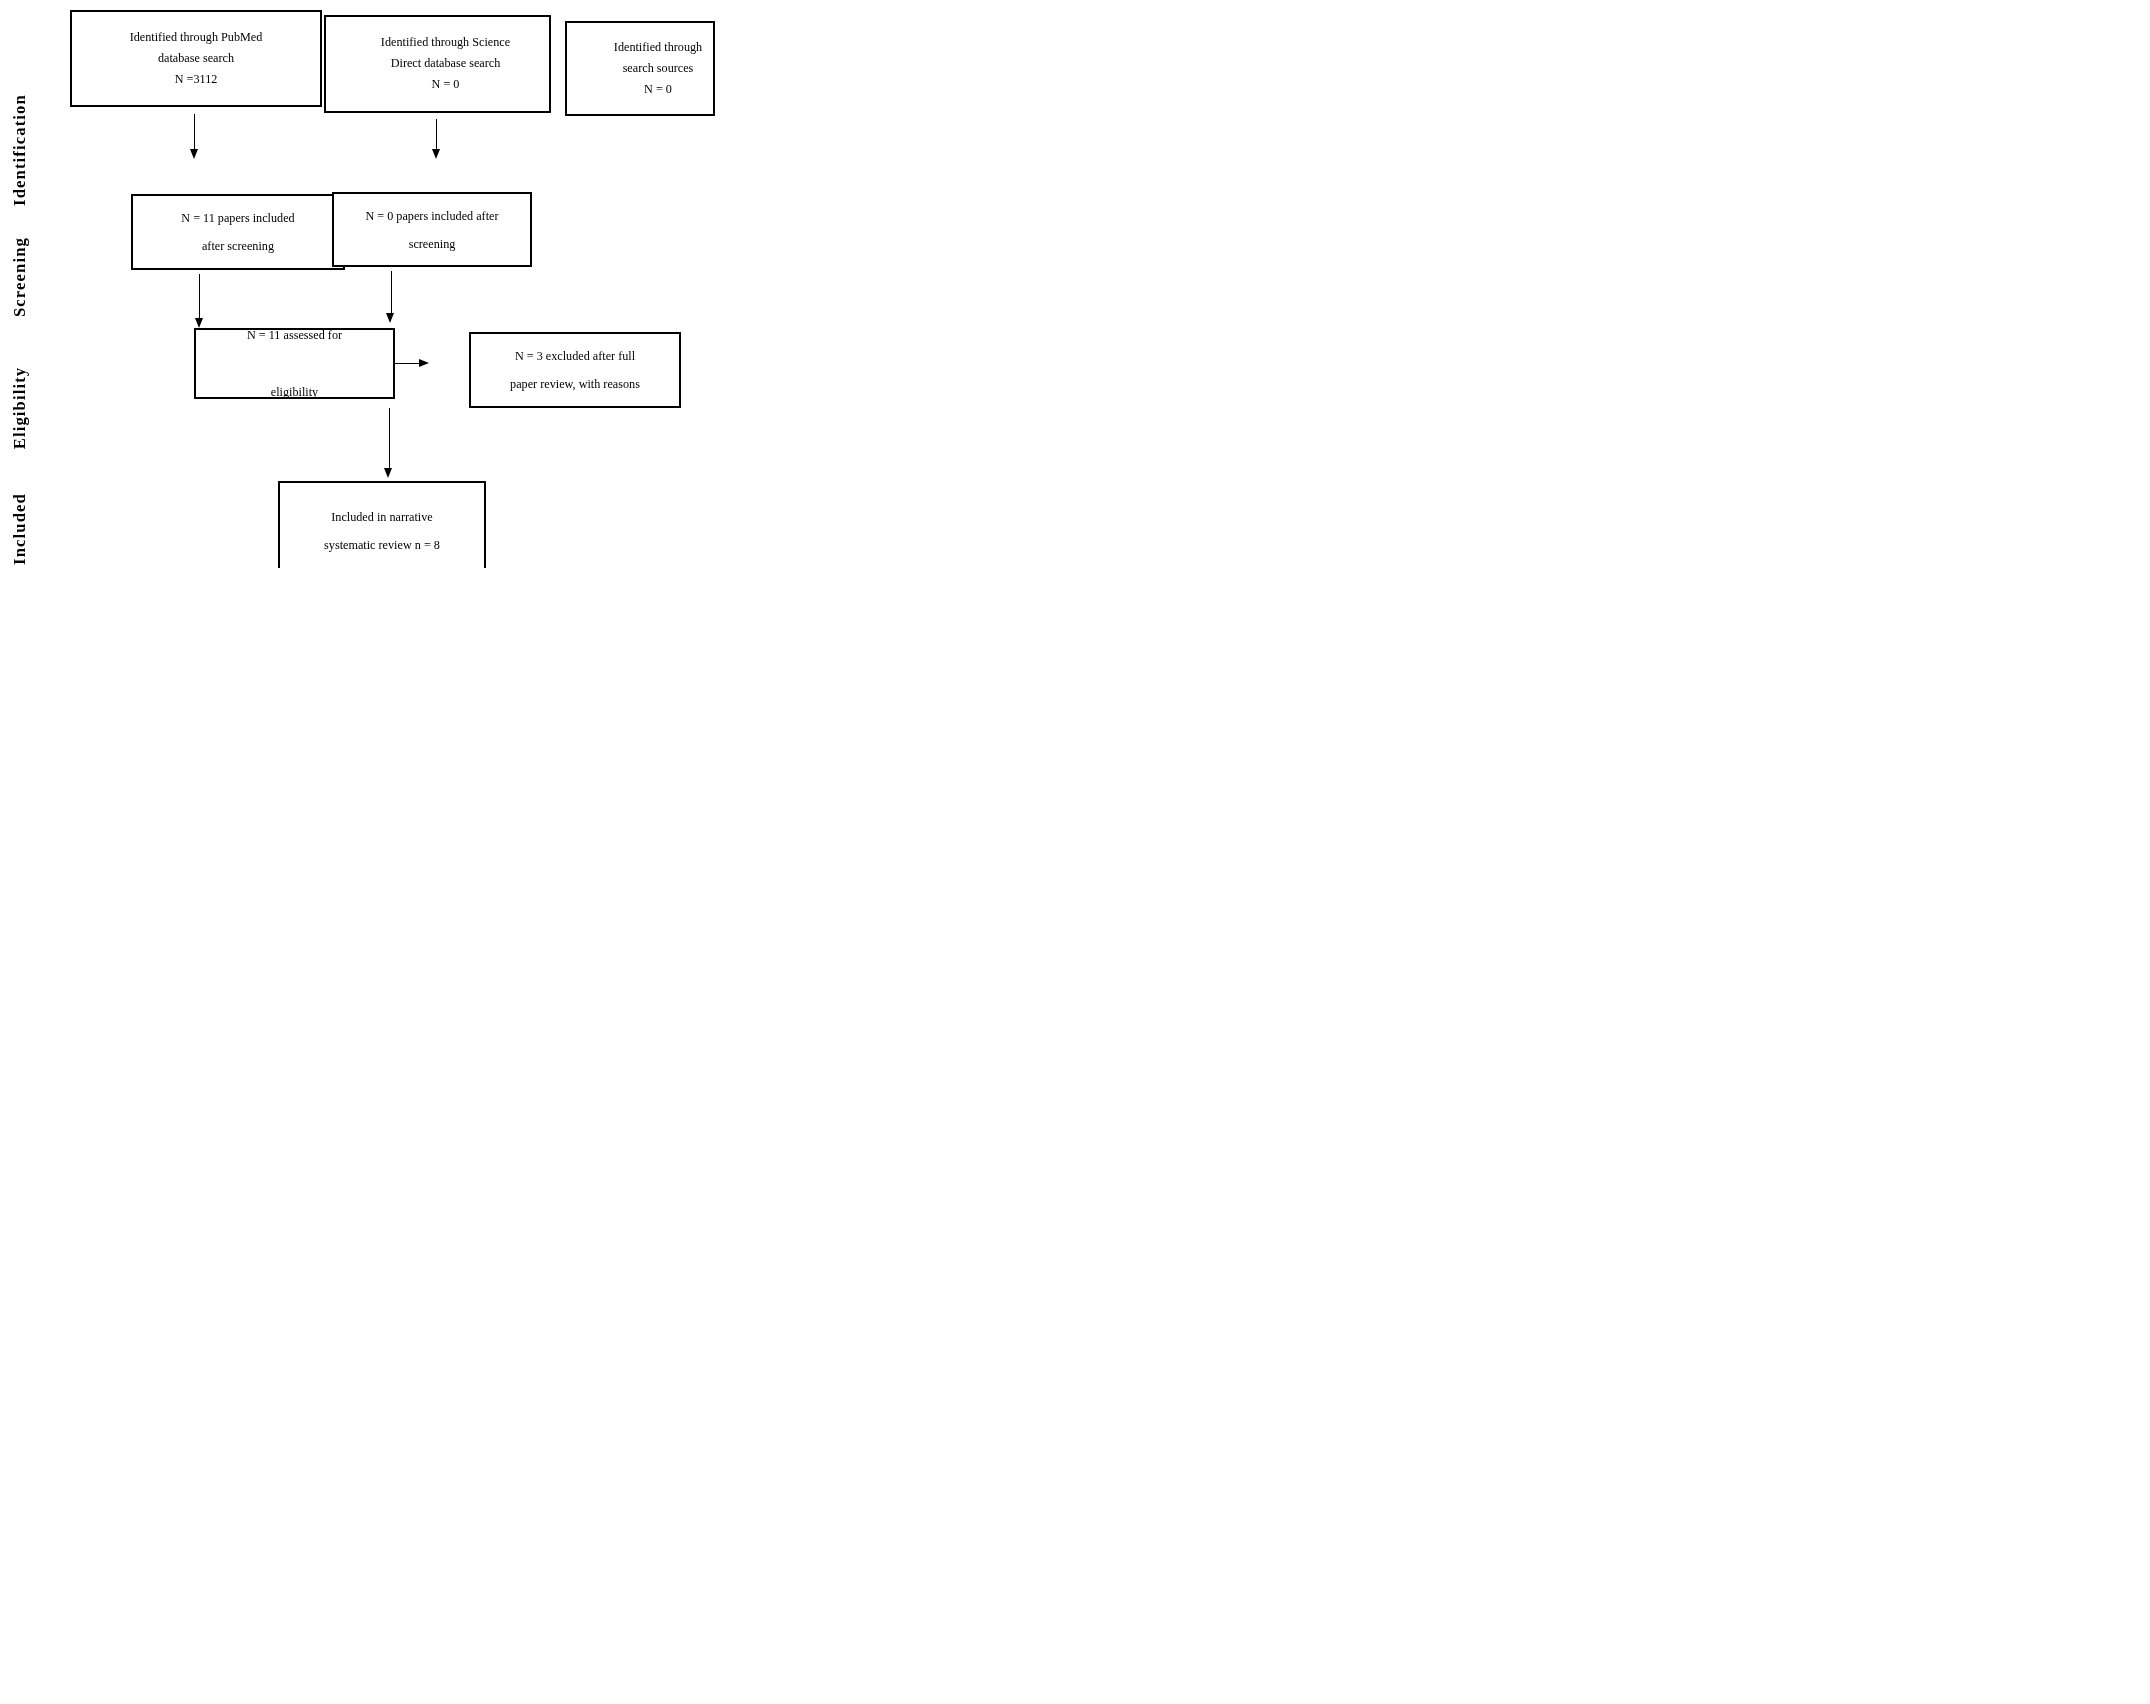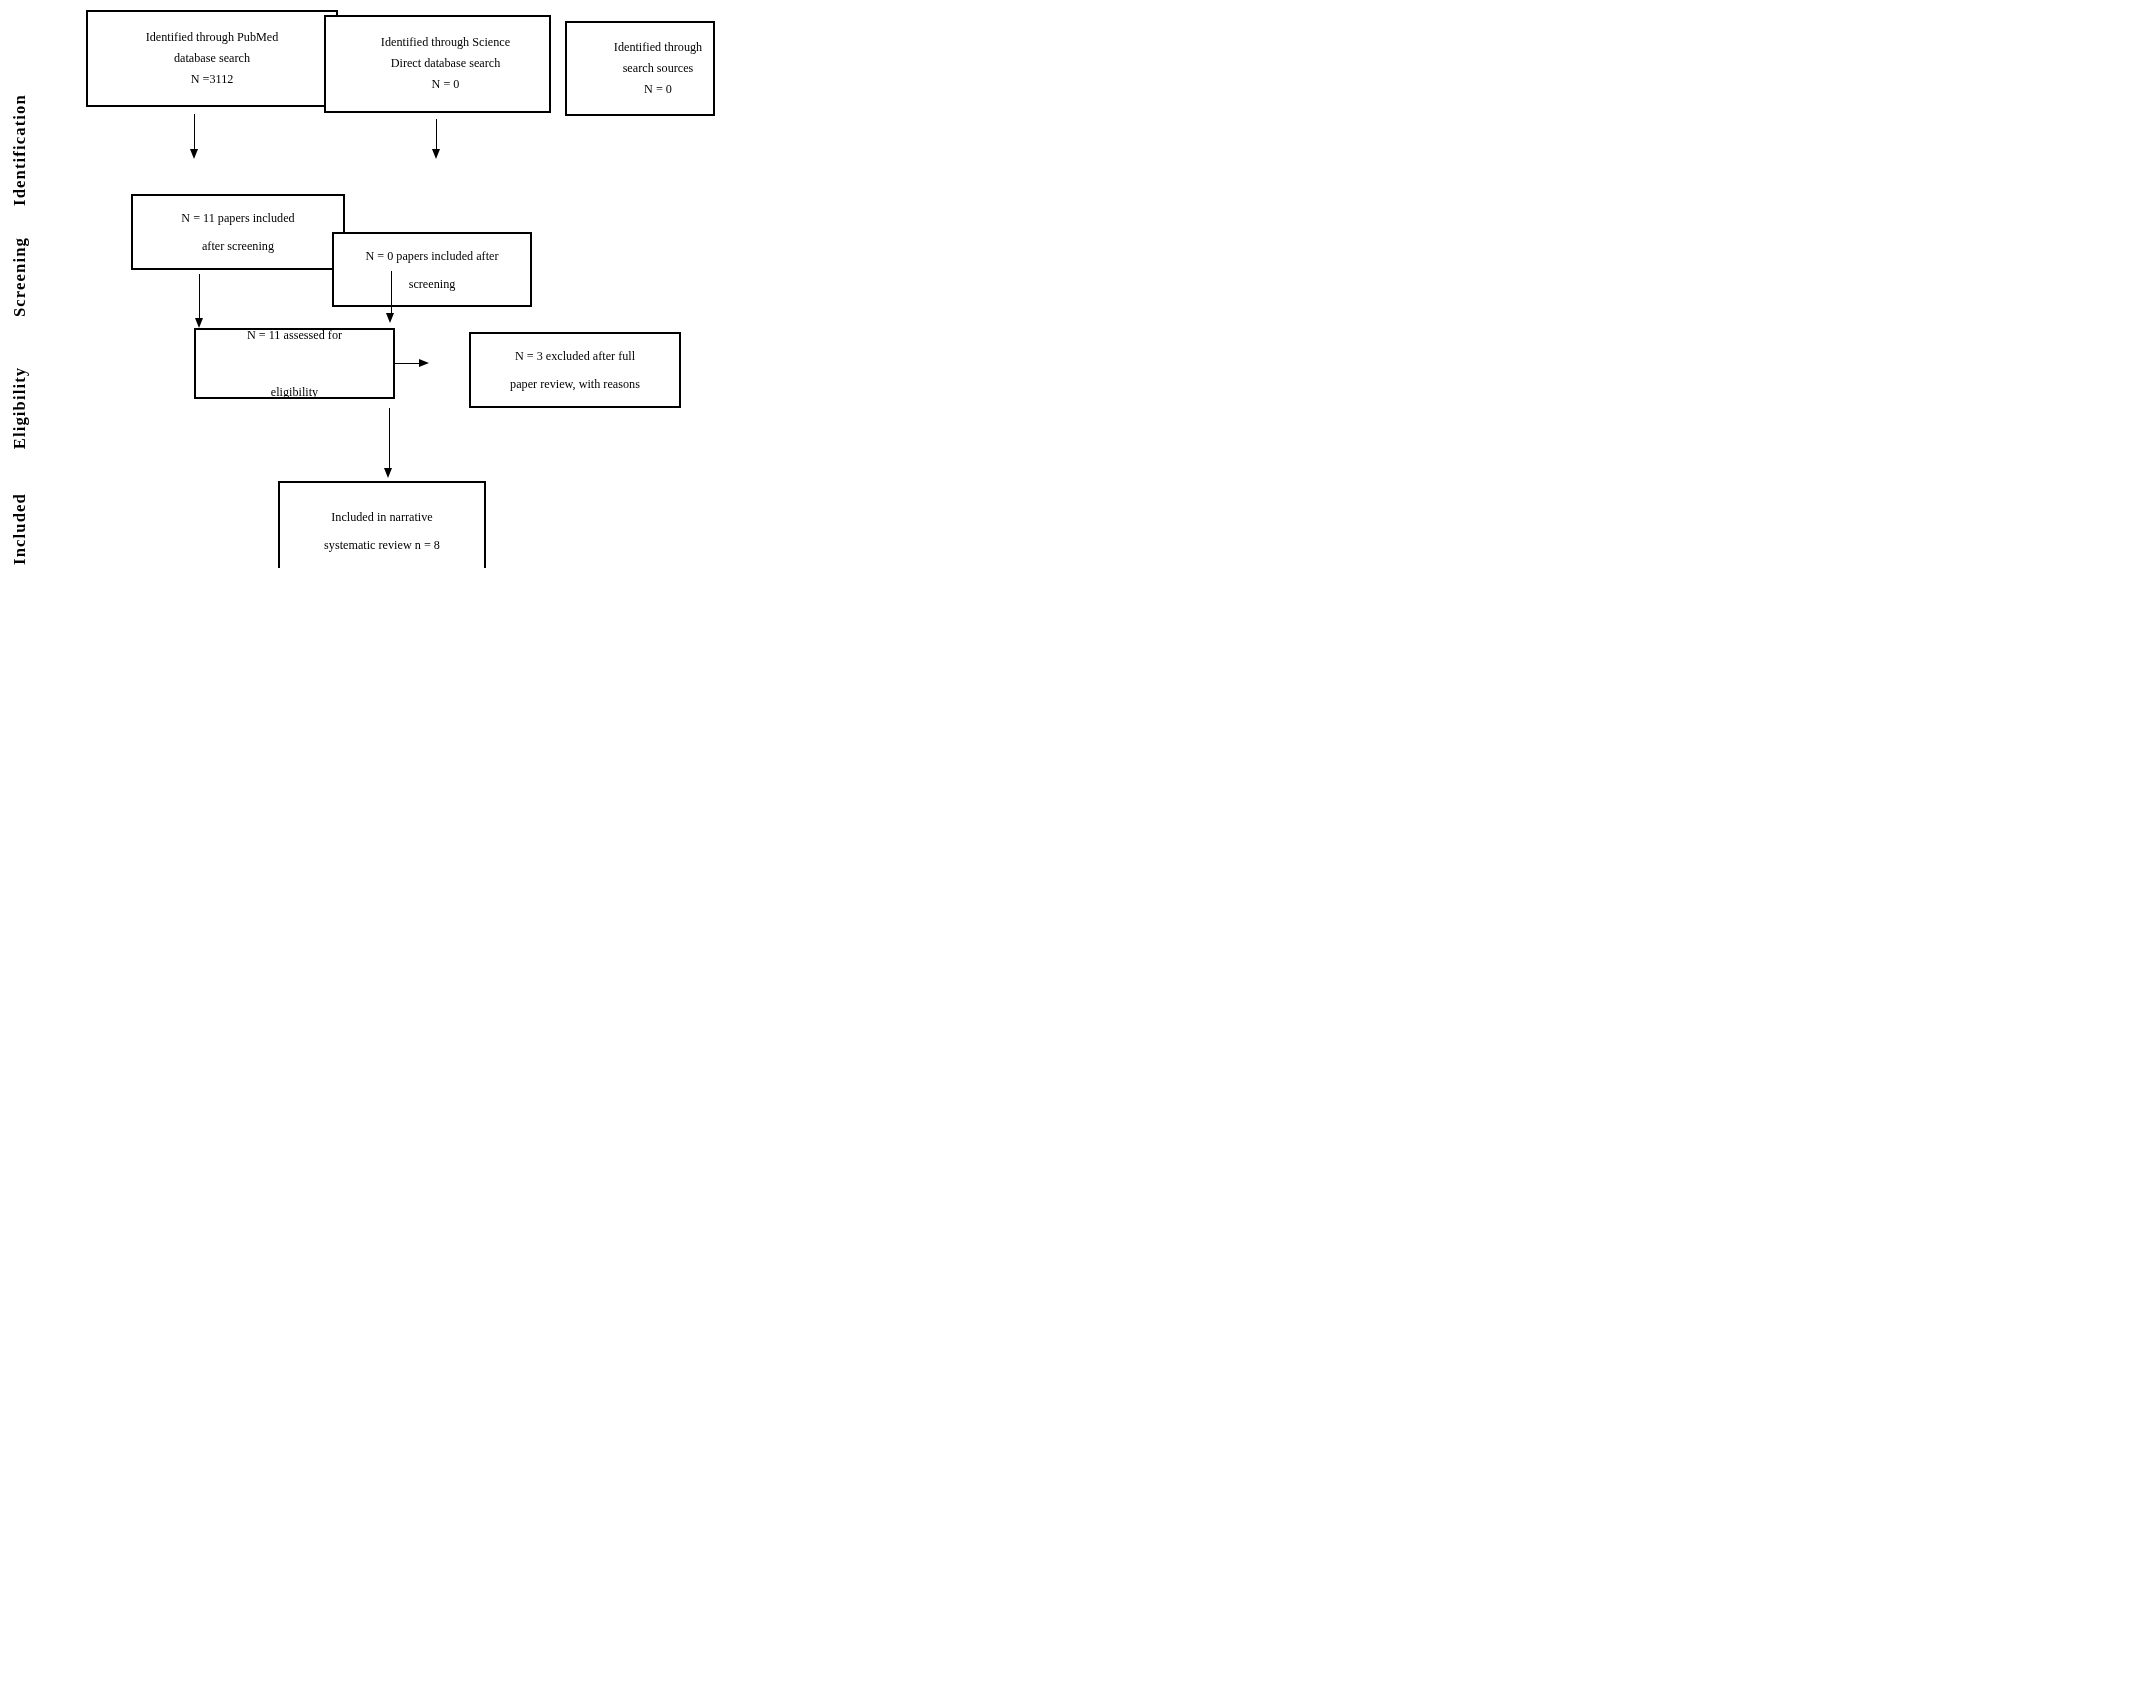--- a/index.html
+++ b/index.html
@@ -42,25 +42,25 @@
     display: flex;
     flex-direction: column;
     justify-content: center;
     align-items: center;
     text-align: center;
     font-size: 12.2px;
   }
   .box .line { line-height: 28px; white-space: nowrap; }
   .box.three .line { line-height: 21px; }
 
-  .box-pubmed      { left: 86px;  top: 9.5px;  width: 252px; height: 97px; font-family: Liberation Serif, serif; }
+  .box-pubmed      { left: 70px;  top: 9.5px;  width: 252px; height: 97px; font-family: Liberation Serif, serif; }
   .box-science     { left: 324px;  top: 14.5px;  width: 227px; height: 98px; padding-left: 16px; }
   .box-other       { left: 565px; top: 20.6px;  width: 150px; height: 95px; padding-left: 36px; }
   .box-pubmed-scr  { left: 91px;  top: 194px; width: 214px; height: 76px; margin-left: 40px; }
-  .box-science-scr { left: 332px;  top: 192px; width: 200px; height: 75px; margin-top: 40px; }
+  .box-science-scr { left: 332px;  top: 192px; width: 200px; height: 75px; }
   .box-eligibility { left: 194px;  top: 328px; width: 201px; height: 71px; gap: 29px; }
   .box-excluded    { left: 429px;  top: 332px; width: 212px; height: 76px; margin-left: 40px; }
   .box-included    { left: 278px;  top: 481px; width: 208px; height: 99px; }
 
   
   .vline {
     position: absolute;
     width: 1.1px;
     background: #000000;
   }

